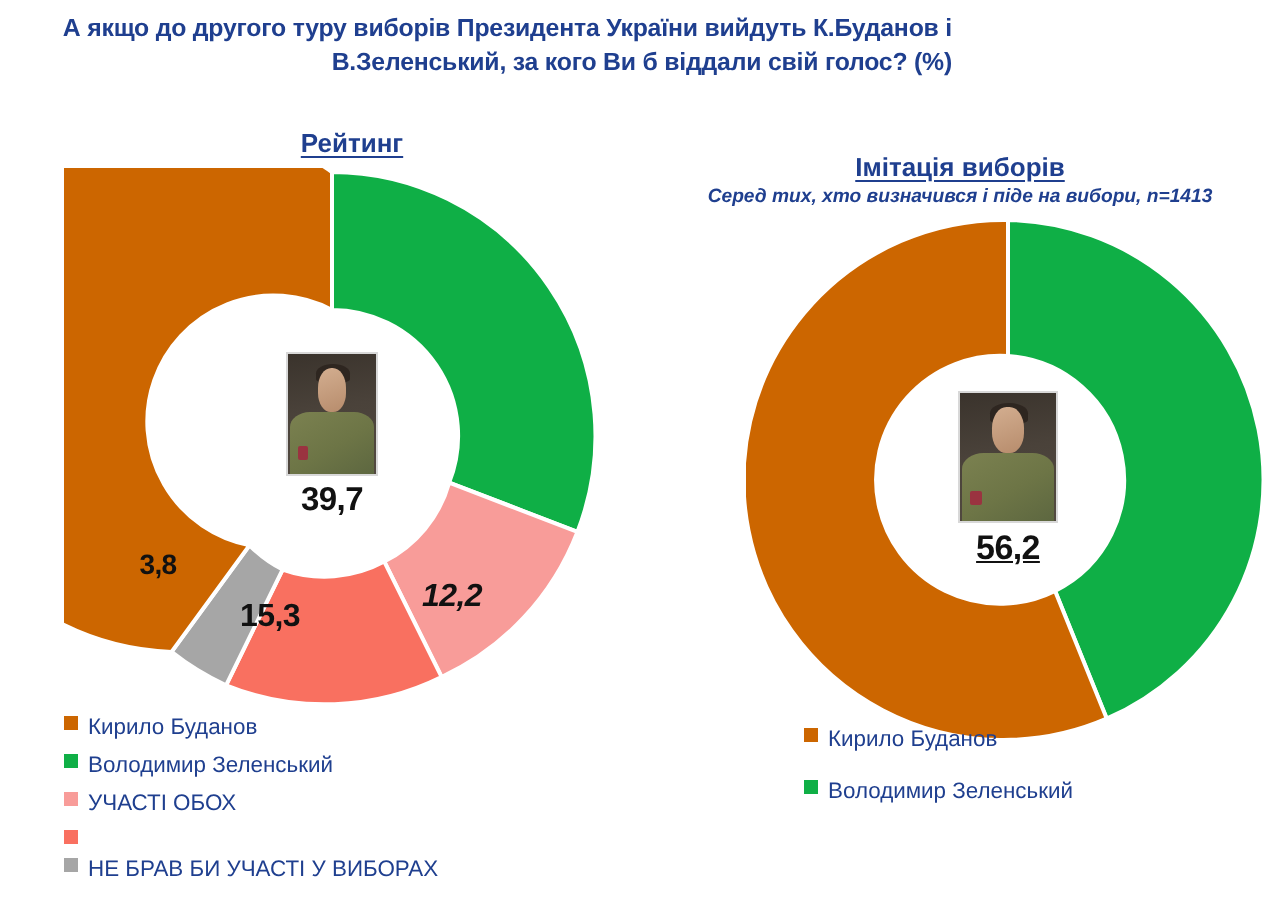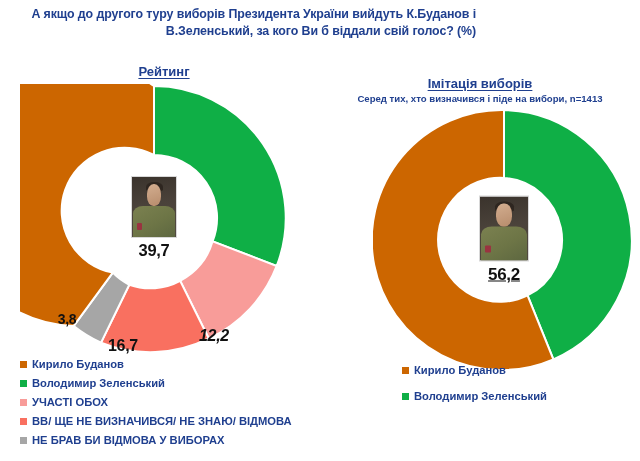--- a/index.html
+++ b/index.html
@@ -25,38 +25,39 @@
     font-size: 12.4px;
     font-weight: bold;
     line-height: 1.38;
     color: #1f3f8f;
     letter-spacing: -0.1px;
     text-align: right;
   }
 
   
   .panel { position: absolute; }
-  #panel-left  { left: 4px;   top: 58px; width: 320px; height: 403px; }
+  #panel-left  { left: 16px;   top: 58px; width: 320px; height: 403px; }
   #panel-right { left: 320px; top: 58px; width: 320px; height: 403px; }
 
   .panel-title {
     text-align: center;
     font-size: 13px;
     font-weight: bold;
     color: #1f3f8f;
     text-decoration: underline;
     text-underline-offset: 2px;
   }
   #panel-left .panel-title  { margin-top: 6px; }
   #panel-right .panel-title { margin-top: 18px; }
 
   .panel-subtitle {
     text-align: center;
     font-size: 9.6px;
     font-weight: bold;
+    font-style: italic;
     line-height: 1.22;
     color: #1f3f8f;
     margin-top: 2px;
   }
 
   
   .donut-wrap { position: relative; }
   #donut-left-wrap  { width: 268px; height: 268px; margin: 5px 0 0 16px; }
   #donut-right-wrap { width: 262px; height: 262px; margin: 4px 0 0 53px; }
 
@@ -142,35 +143,34 @@
   
   .slice-label {
     position: absolute;
     font-size: 16px;
     font-weight: bold;
     color: #111111;
     transform: translate(-50%, -50%);
     white-space: nowrap;
     pointer-events: none;
     letter-spacing: -0.3px;
-    margin-top: 37px;
   }
   .slice-label.small { font-size: 14px; }
 
   
   .legend { position: absolute; left: 0; width: 100%; }
   #legend-left  { top: 300px; padding-left: 16px; }
   #legend-right { top: 306px; padding-left: 82px; }
 
   .legend-item {
     display: flex;
-    align-items: center;
+    align-items: flex-start;
     margin-bottom: 7px;
     font-size: 11.2px;
-    font-weight: bold;
+    font-weight: normal;
     color: #1f3f8f;
     white-space: nowrap;
   }
   #legend-right .legend-item { margin-bottom: 14px; }
   .legend-swatch {
     width: 7px;
     height: 7px;
     margin-right: 5px;
     flex: 0 0 auto;
   }
@@ -192,21 +192,21 @@
       <path fill="#F89C99" stroke="#ffffff" stroke-width="2" d="M 256.71 181.97 A 132 132 0 0 1 188.79 254.48 L 160.14 196.77 A 63 63 0 0 0 192.58 157.31 Z"></path>
 
       <path fill="#F97060" stroke="#ffffff" stroke-width="2" d="M 188.79 254.48 A 132 132 0 0 1 81.02 258.65 L 109.30 200.76 A 63 63 0 0 0 160.14 196.77 Z"></path>
 
       <path fill="#A6A6A6" stroke="#ffffff" stroke-width="2" d="M 81.02 258.65 A 132 132 0 0 1 53.76 241.96 L 92.78 188.62 A 63 63 0 0 0 109.30 200.76 Z"></path>
 
       <path fill="#CC6600" stroke="#ffffff" stroke-width="2" d="M 53.76 241.96 A 132 132 0 1 1 134 2 L 134 71 A 63 63 0 1 0 92.78 188.62 Z"></path>
     </svg>
 
     <div class="slice-label" style="left:194px; top:215px;font-style:italic;">12,2</div>
-    <div class="slice-label" style="left:103px; top:225px;">16,7</div>
+    <div class="slice-label" style="left:103px; top:225px;">15,3</div>
     <div class="slice-label small" style="left:47px; top:198px;">3,8</div>
 
     <div class="hub">
       <div class="cand">
         <div class="portrait p-budanov">
           <div class="body"></div>
             <div class="hair"></div>
             <div class="face"></div>
             <div class="patch"></div>
         </div>
@@ -223,25 +223,24 @@
     <div class="legend-item">
       <span class="legend-swatch" style="background:#0FAF46"></span>
       <span>Володимир Зеленський</span>
     </div>
     <div class="legend-item">
       <span class="legend-swatch" style="background:#F89C99"></span>
       <span>УЧАСТІ ОБОХ</span>
     </div>
     <div class="legend-item">
       <span class="legend-swatch" style="background:#F97060"></span>
-      <span>ВВ/ ЩЕ НЕ ВИЗНАЧИВСЯ/ НЕ ЗНАЮ/ ВІДМОВА</span>
     </div>
     <div class="legend-item">
       <span class="legend-swatch" style="background:#A6A6A6"></span>
-      <span>НЕ БРАВ БИ ВІДМОВА У ВИБОРАХ</span>
+      <span>НЕ БРАВ БИ УЧАСТІ У ВИБОРАХ</span>
     </div>
   </div>
 </div>
 
 <div class="panel" id="panel-right">
 
   <div class="panel-title">Імітація виборів</div>
   <div class="panel-subtitle">Серед тих, хто визначився і піде на вибори, n=1413</div>
 
   <div class="donut-wrap" id="donut-right-wrap">

